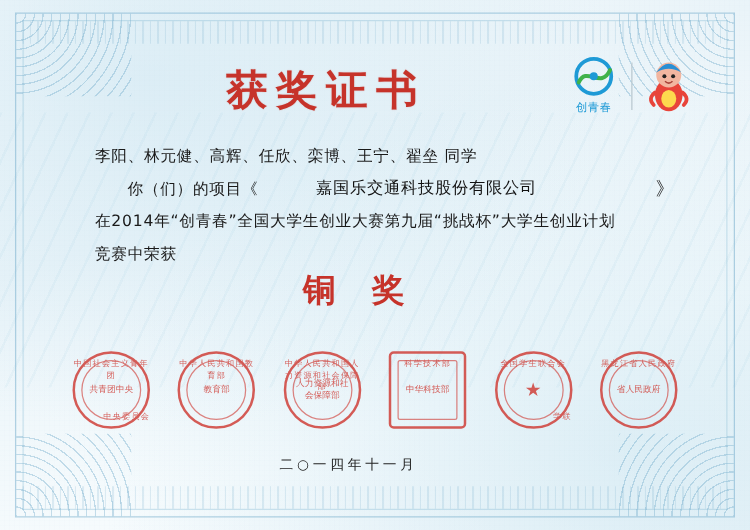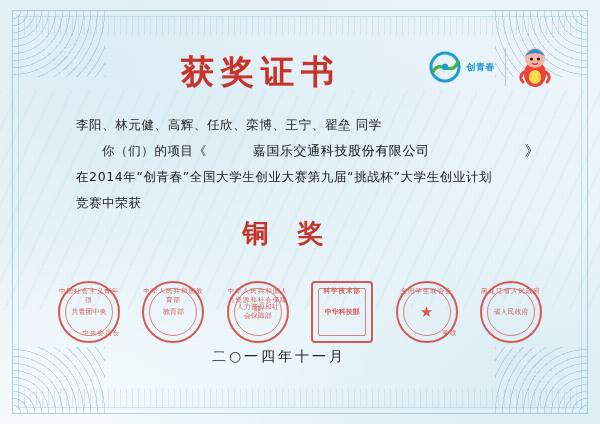--- a/index.html
+++ b/index.html
@@ -82,24 +82,23 @@
   #logo-area {
     position: absolute;
     right: 46px;
     top: 44px;
     display: flex;
     align-items: center;
     gap: 8px;
   }
   .logo-block {
     display: flex;
-    flex-direction: row;
+    flex-direction: column;
     align-items: center;
     gap: 2px;
-    font-weight: bold;
   }
   .logo-mark {
     width: 40px; height: 34px;
     position: relative;
   }
   .logo-text {
     font-size: 9px;
     color: #1e9ad6;
     letter-spacing: .5px;
     font-family: "DejaVu Sans", sans-serif;
@@ -239,37 +238,36 @@
     left: 0; right: 0;
     text-align: center;
     font-size: 6.5px;
     color: #cf3a33;
     letter-spacing: 1px;
   }
   .seal .arc-top { top: 6px; }
   .seal .arc-bottom { bottom: 5px; text-align: right; }
   .seal.square-seal {
     border-radius: 12px;
-    font-weight: bold;
   }
   .seal.square-seal .ring {
     border-radius: 4px;
     border-width: 2px;
   }
   .seal.square-seal .ring2 {
     border-radius: 2px;
   }
 
   
   #date {
     position: absolute;
     left: 0; right: 0;
-    top: 348px;
-    text-align: center;
-    font-size: 14px;
+    top: 364px;
+    text-align: center;
+    font-size: 11px;
     color: #222;
     letter-spacing: 3px;
     padding-right: 42px;
     font-family: "DejaVu Sans", sans-serif;
   }
 </style>
 </head>
 <body>
 
 <div id="certificate">

